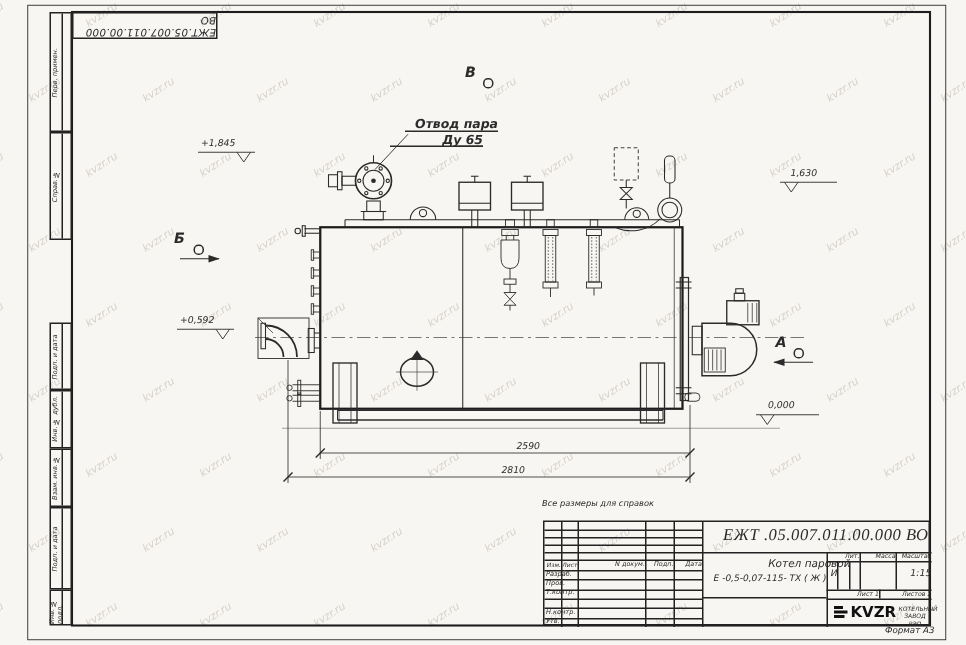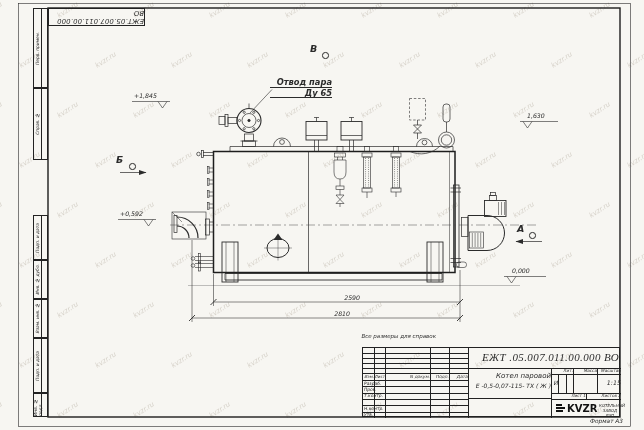--- a/index.html
+++ b/index.html
@@ -387,21 +387,21 @@
       <span>Подп. и дата</span>
     </div>
   <div class="mcell" style="top:393px;height:24px;">
       <i class="vline"></i>
       <span>Инв. № подл.</span>
     </div>
 
   <div class="t ctr" style="left:356px;top:334px;width:80px;font-size:5.5px;">Все размеры для справок</div>
 
   <div class="t ctr callout" style="left:270px;top:78px;width:62px;">Отвод пара</div>
-  <div class="t ctr callout" style="left:270px;top:88.5px;width:62px;text-decoration:underline;">Ду 65</div>
+  <div class="t ctr callout" style="left:260px;top:88.5px;width:62px;text-decoration:underline;">Ду 65</div>
 
   <div class="t ctr dimtxt" style="left:310px;top:294.5px;width:50px;">2590</div>
   <div class="t ctr dimtxt" style="left:300px;top:310.5px;width:50px;">2810</div>
 
   <div class="t elevtxt" style="left:134px;top:93px;">+1,845</div>
   <div class="t elevtxt" style="left:120px;top:211px;">+0,592</div>
   <div class="t elevtxt" style="left:527px;top:112.5px;">1,630</div>
   <div class="t elevtxt" style="left:512px;top:267.5px;">0,000</div>
 
   <div class="t viewtxt" style="left:116px;top:155px;">Б</div>
@@ -436,21 +436,21 @@
     <div class="ln" style="left:0;top:51px;width:105px;height:.7px;"></div>
     <div class="ln" style="left:0;top:57.3px;width:105px;height:.7px;"></div>
     <div class="ln" style="left:0;top:63.7px;width:105px;height:.7px;"></div>
     <div class="ln" style="left:105px;top:20px;width:153px;height:1px;"></div>
     <div class="ln" style="left:105px;top:50px;width:83px;height:.7px;"></div>
     <div class="ln" style="left:188px;top:26px;width:70px;height:.7px;"></div>
     <div class="ln" style="left:188px;top:45px;width:70px;height:.8px;"></div>
     <div class="ln" style="left:188px;top:51px;width:70px;height:.8px;"></div>
 
     <div class="tt ctr" style="left:107px;top:4px;width:149px;font-size:11px;letter-spacing:.4px;font-family:Liberation Serif, serif;">ЕЖТ .05.007.011.00.000  ВО</div>
-    <div class="tt ctr" style="left:105px;top:25px;width:83px;font-size:7px;">Котел паровой</div>
+    <div class="tt ctr" style="left:105px;top:25px;width:83px;font-size:7px;padding-left:16px;">Котел паровой</div>
     <div class="tt ctr" style="left:105px;top:35px;width:83px;font-size:6px;">Е -0,5-0,07-115- ТХ ( Ж )</div>
 
     <div class="tt ctr" style="left:0;top:26.5px;width:11px;font-size:4px;">Изм.</div>
     <div class="tt ctr" style="left:11px;top:26.5px;width:11px;font-size:4px;">Лист</div>
     <div class="tt ctr" style="left:22px;top:26.5px;width:45px;font-size:4.3px;">N докум.</div>
     <div class="tt ctr" style="left:67px;top:26.5px;width:19px;font-size:4.3px;">Подп.</div>
     <div class="tt ctr" style="left:86px;top:26.5px;width:19px;font-size:4.3px;">Дата</div>
 
     <div class="tt" style="left:1px;top:33.5px;font-size:4.4px;">Разраб.</div>
     <div class="tt" style="left:1px;top:39.8px;font-size:4.4px;">Пров.</div>

